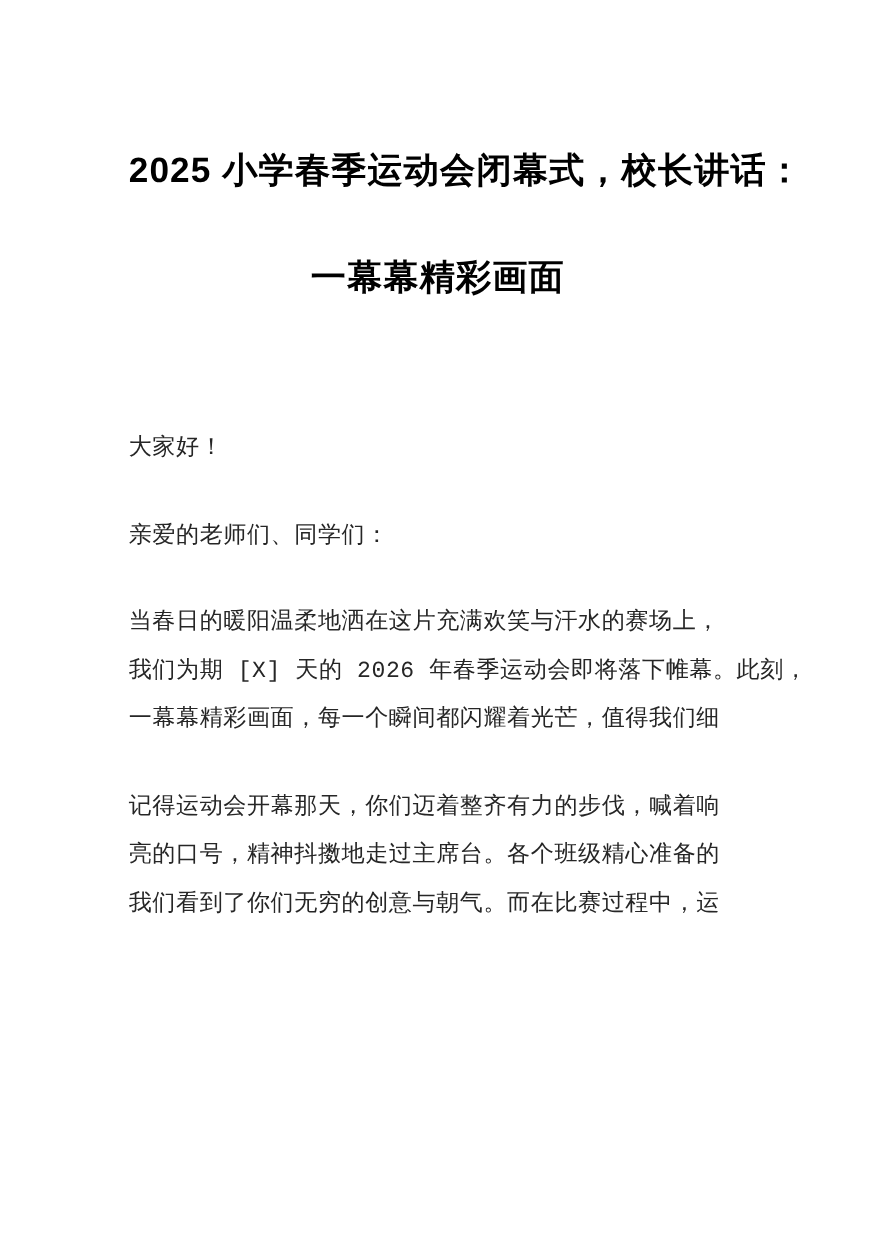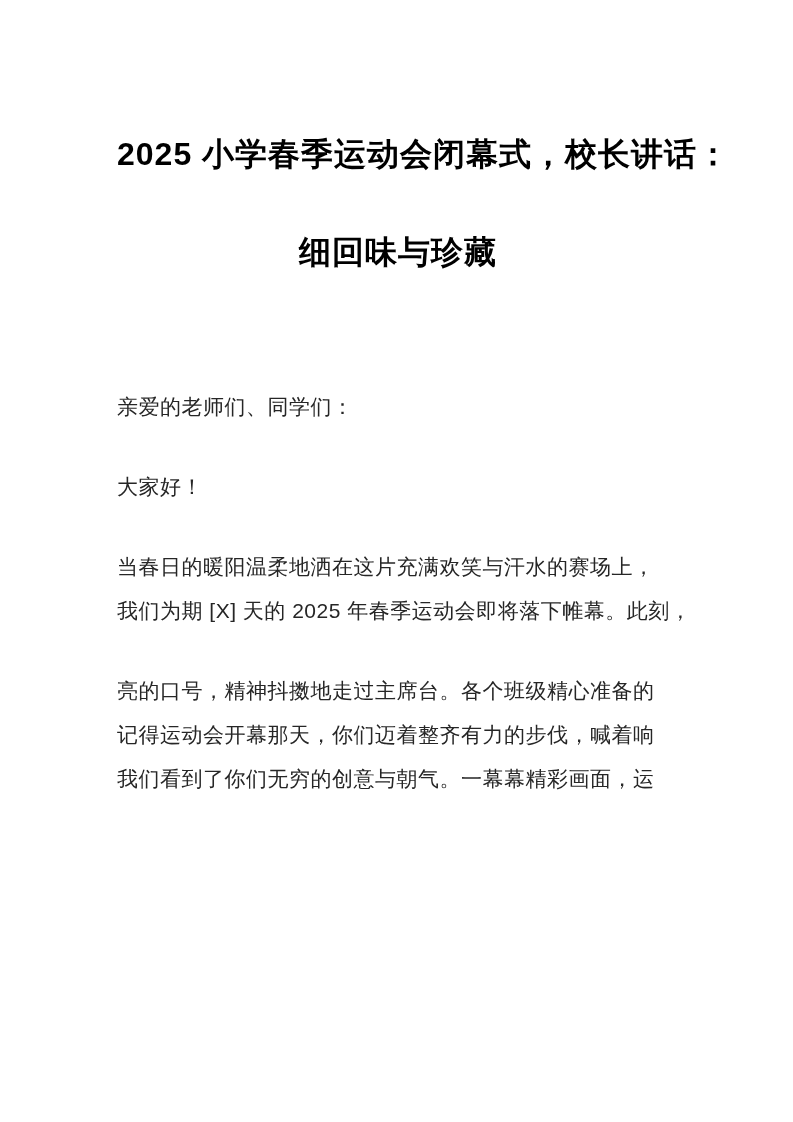--- a/index.html
+++ b/index.html
@@ -41,42 +41,44 @@
   .para {
     margin: 0 0 36px 0;
     font-size: 21px;
     line-height: 44px;
     color: var(--body-text);
     letter-spacing: 0.5px;
   }
   .para:last-child { margin-bottom: 0; }
   .line {
     white-space: nowrap;
+    font-family: Liberation Mono, monospace;
   }
 </style>
 </head>
 <body>
 
 <div class="page">
   <div class="content">
 
     <h1 class="doc-title">
       <span class="title-line">2025 小学春季运动会闭幕式，校长讲话：</span>
-      <span class="title-line">细回味与珍藏</span>
+      <span class="title-line">一幕幕精彩画面</span>
     </h1>
+
+    <p class="para">大家好！</p>
 
     <p class="para">亲爱的老师们、同学们：</p>
 
-    <p class="para">大家好！</p>
-
     <div class="para">
       <div class="line">当春日的暖阳温柔地洒在这片充满欢笑与汗水的赛场上，</div>
-      <div class="line">我们为期 [X] 天的 2025 年春季运动会即将落下帷幕。此刻，</div>
+      <div class="line">我们为期 [X] 天的 2026 年春季运动会即将落下帷幕。此刻，</div>
+      <div class="line">一幕幕精彩画面，每一个瞬间都闪耀着光芒，值得我们细</div>
     </div>
 
     <div class="para">
+      <div class="line">记得运动会开幕那天，你们迈着整齐有力的步伐，喊着响</div>
       <div class="line">亮的口号，精神抖擞地走过主席台。各个班级精心准备的</div>
-      <div class="line">记得运动会开幕那天，你们迈着整齐有力的步伐，喊着响</div>
-      <div class="line">我们看到了你们无穷的创意与朝气。一幕幕精彩画面，运</div>
+      <div class="line">我们看到了你们无穷的创意与朝气。而在比赛过程中，运</div>
     </div>
 
   </div>
 </div>
 
 </body></html>

